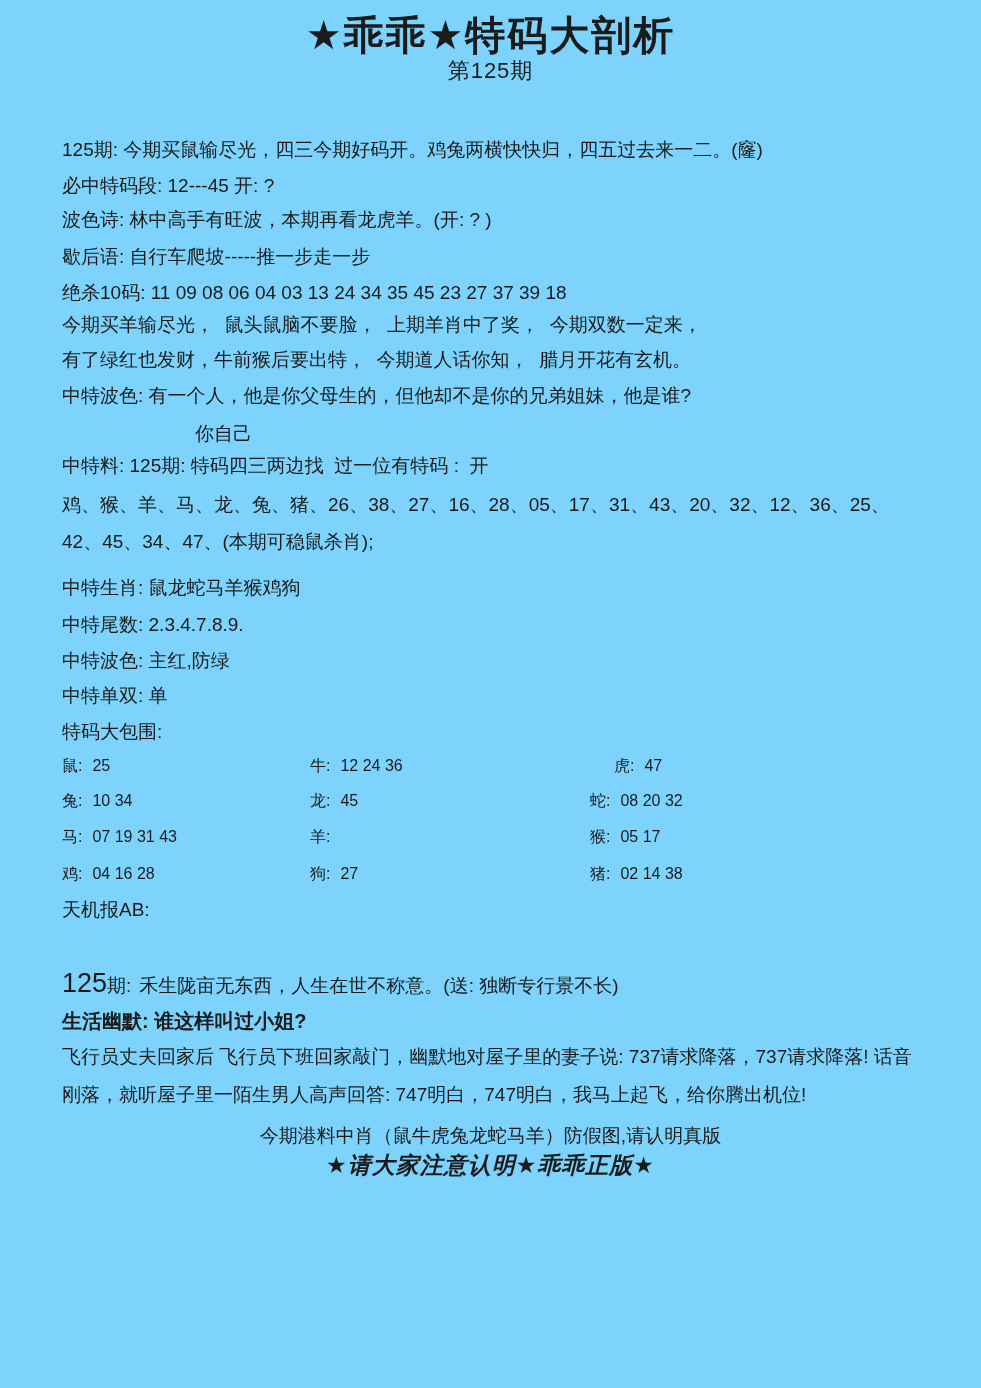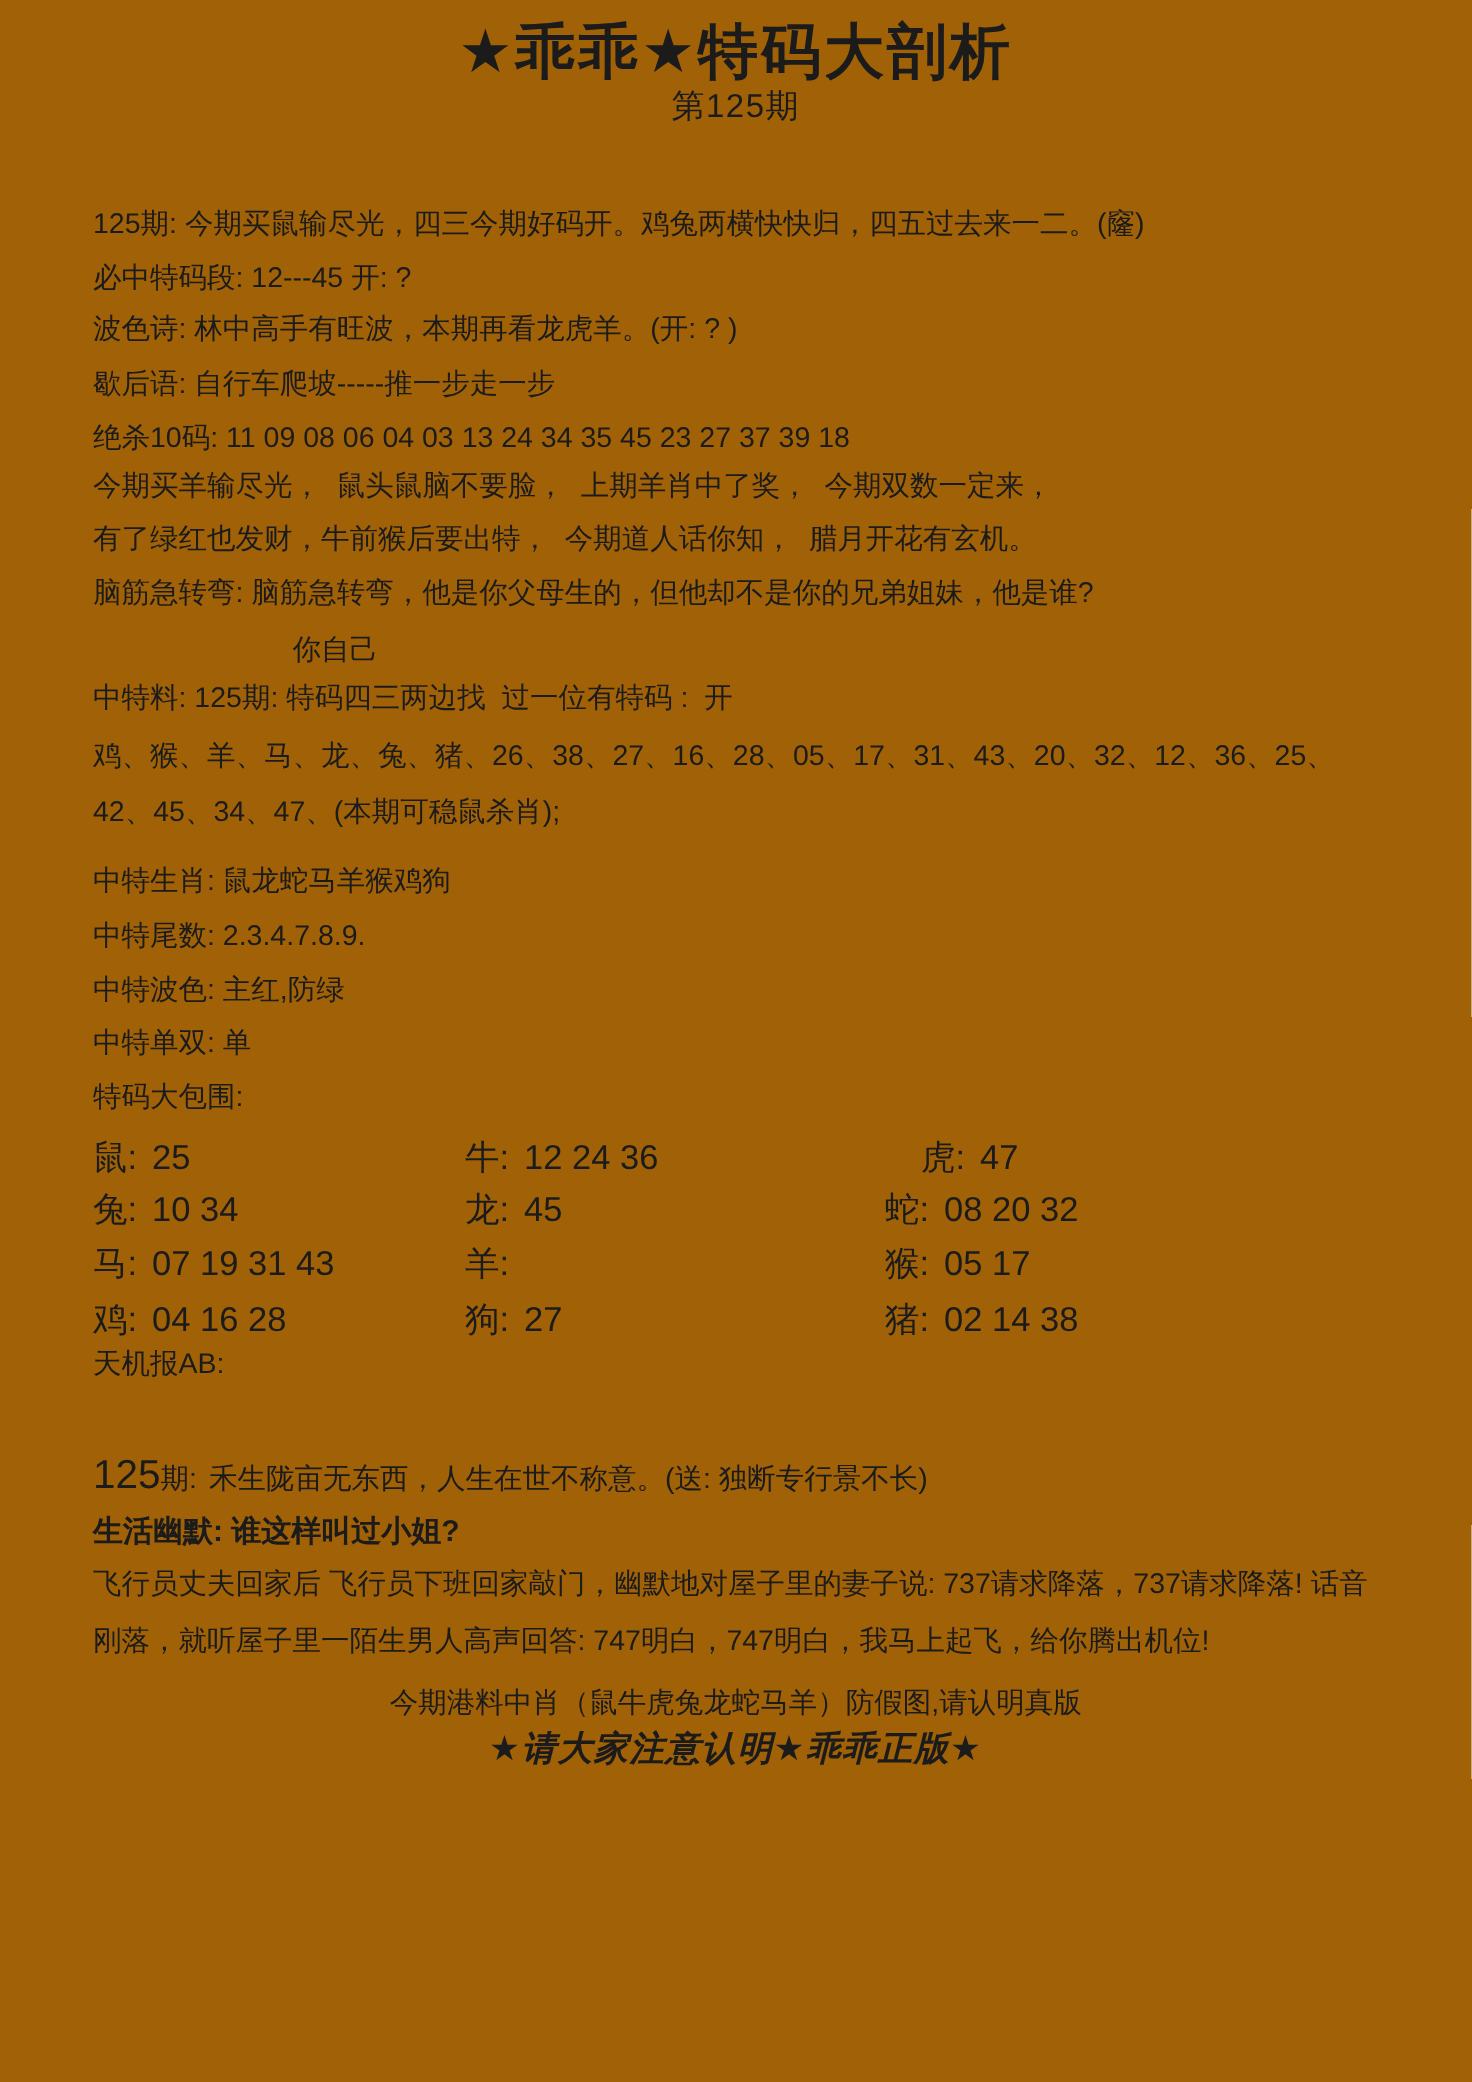--- a/index.html
+++ b/index.html
@@ -6,21 +6,21 @@
     margin: 0;
     padding: 0;
     background: #e8e8e8;
     font-family: "Liberation Sans", "DejaVu Sans", sans-serif;
   }
   .page {
     position: relative;
     width: 981px;
     height: 1388px;
     margin: 0 auto;
-    background: #a16207;
+    background: #7dd3fc;
     color: #1b1b1b;
     overflow: hidden;
   }
   .line {
     position: absolute;
     left: 62px;
     font-size: 19px;
     line-height: 1.15;
     white-space: pre;
     color: #1b1b1b;
@@ -55,21 +55,21 @@
     margin-right: 8px;
   }
   .footer-brand {
     font-size: 23px;
     font-weight: bold;
     letter-spacing: 1px;
     font-style: italic;
   }
   .cell {
     position: absolute;
-    font-size: 23px;
+    font-size: 16px;
     white-space: pre;
   }
   .cell .cell-value {
     margin-left: 10px;
   }
 </style>
 </head>
 <body>
 
 <div class="page">
@@ -79,21 +79,21 @@
   <div class="line centered issue-heading" style="top:58px">第125期</div>
 
   <div class="line" style="top:139px">125期: 今期买鼠输尽光，四三今期好码开。鸡兔两横快快归，四五过去来一二。(窿)</div>
   <div class="line" style="top:175px">必中特码段: 12---45 开: ?</div>
   <div class="line" style="top:209px">波色诗: 林中高手有旺波，本期再看龙虎羊。(开: ? )</div>
   <div class="line" style="top:246px">歇后语: 自行车爬坡-----推一步走一步</div>
   <div class="line" style="top:282px">绝杀10码: 11 09 08 06 04 03 13 24 34 35 45 23 27 37 39 18</div>
   <div class="line" style="top:314px">今期买羊输尽光，  鼠头鼠脑不要脸，  上期羊肖中了奖，  今期双数一定来，</div>
   <div class="line" style="top:349px">有了绿红也发财，牛前猴后要出特，  今期道人话你知，  腊月开花有玄机。</div>
 
-  <div class="line" style="top:385px">脑筋急转弯: 脑筋急转弯，他是你父母生的，但他却不是你的兄弟姐妹，他是谁?</div>
+  <div class="line" style="top:385px">中特波色: 有一个人，他是你父母生的，但他却不是你的兄弟姐妹，他是谁?</div>
   <div class="line answer-indent" style="top:423px">你自己</div>
 
   <div class="line" style="top:455px">中特料: 125期: 特码四三两边找  过一位有特码 :  开</div>
   <div class="line" style="top:494px">鸡、猴、羊、马、龙、兔、猪、26、38、27、16、28、05、17、31、43、20、32、12、36、25、</div>
   <div class="line" style="top:531px">42、45、34、47、(本期可稳鼠杀肖);</div>
   <div class="line" style="top:577px">中特生肖: 鼠龙蛇马羊猴鸡狗</div>
   <div class="line" style="top:614px">中特尾数: 2.3.4.7.8.9.</div>
   <div class="line" style="top:650px">中特波色: 主红,防绿</div>
   <div class="line" style="top:685px">中特单双: 单</div>
 

